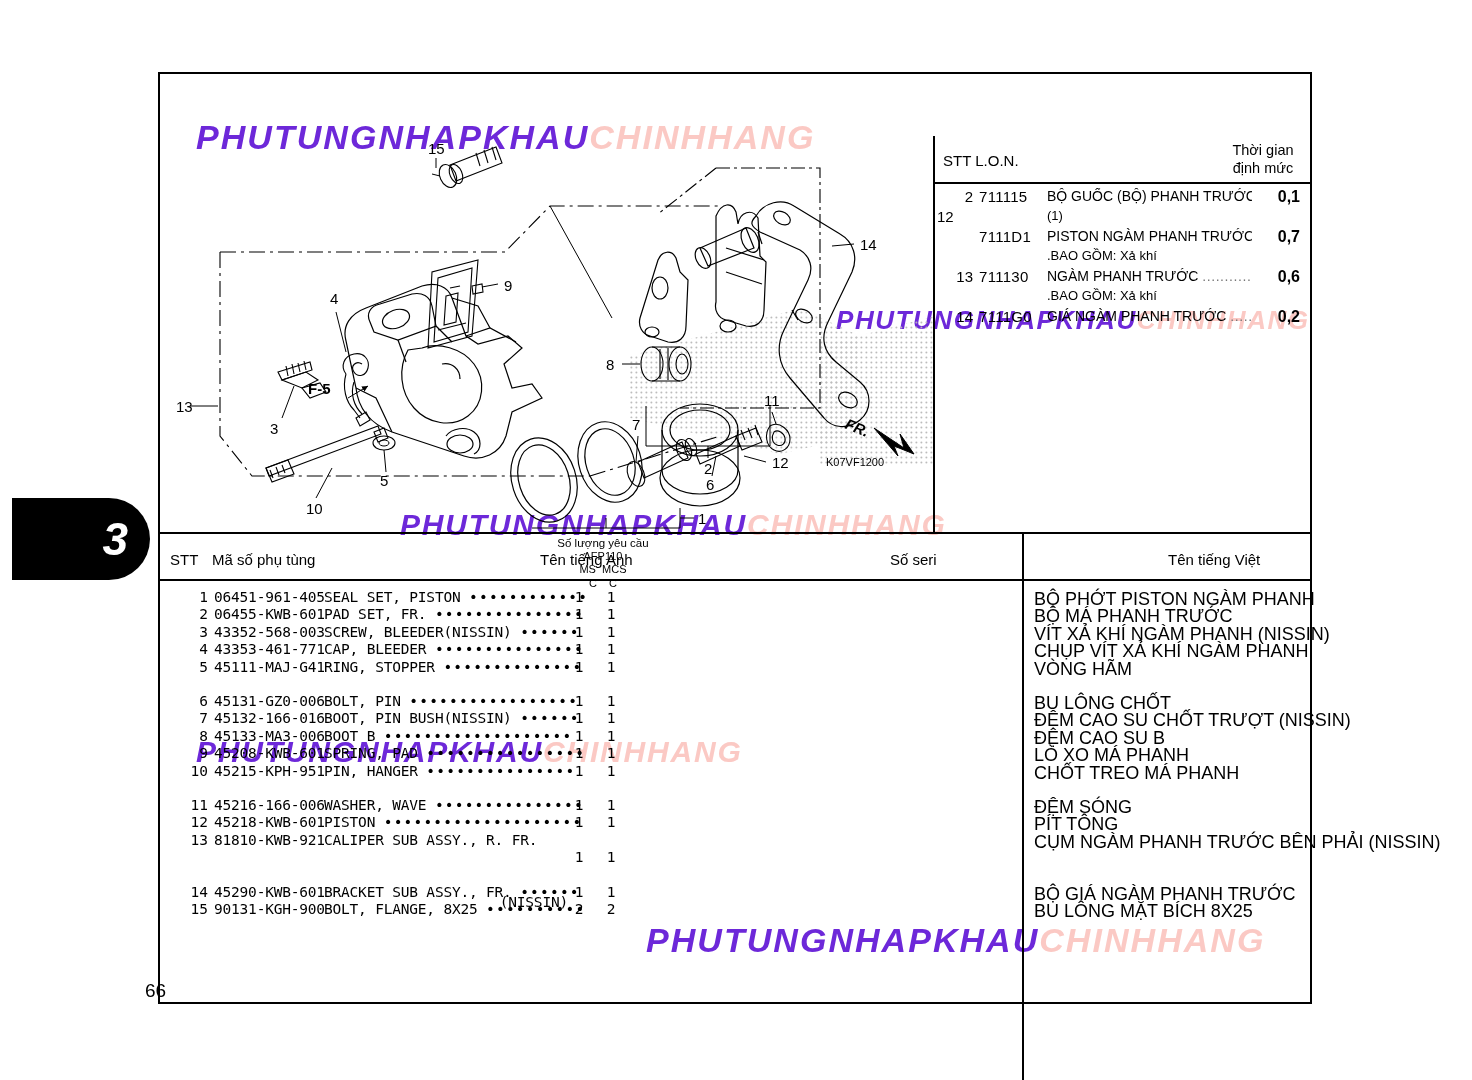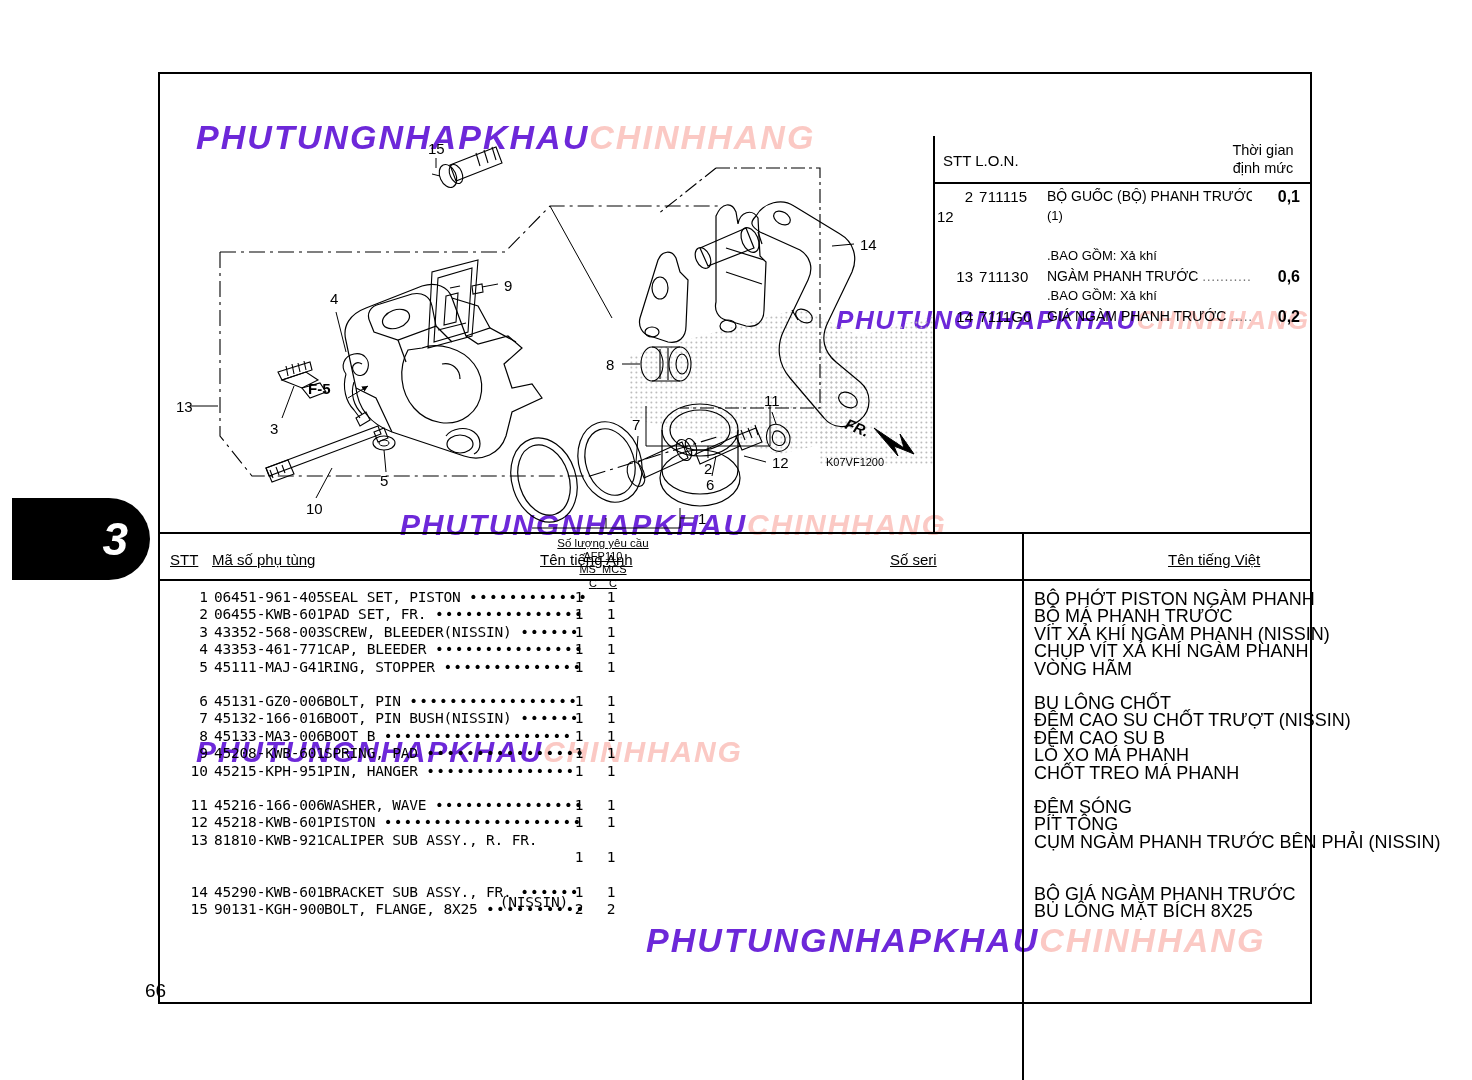--- a/index.html
+++ b/index.html
@@ -80,21 +80,21 @@
   .ref-lon { position:absolute; left:44px; font-size:15px; letter-spacing:0.3px; }
   .ref-desc{ position:absolute; left:112px; right:58px; font-size:14px; overflow:hidden; white-space:nowrap; }
   .ref-desc .dots { color:#777; letter-spacing:0.6px; }
   .ref-time{ position:absolute; right:10px; font-size:16px; font-weight:bold; }
   .ref-sub { position:absolute; left:112px; font-size:13px; }
 
   
   .ptable { position:absolute; left:0; top:458px; width:100%; bottom:0;
             border-top: 2.5px solid #000; }
   .pt-head { position:relative; height:47px; border-bottom:2.5px solid #000; }
-  .pt-head .h { position:absolute; top:17px; font-size:15px;text-decoration:underline; }
+  .pt-head .h { position:absolute; top:17px; font-size:15px; }
   .h-stt  { left: 10px; }
   .h-code { left: 52px; }
   .h-en   { left: 380px; }
   .h-qty  { left: 383px; top:2px !important; width:120px; text-align:center; font-size:11.5px; line-height:1.22; }
   .h-qty .q1 { font-size:11.5px; }
   .h-qty .q2 { font-size:11px; }
   .h-ser  { left: 730px; }
   .h-vi   { left: 1008px; }
   .pt-head .vsep { position:absolute; left:862px; top:0; bottom:0; width:2px; background:#000; }
 
@@ -397,20 +397,26 @@
         </div>
         <div class="ref-body" id="ref-body" style="height: 144px;">
             <div class="ref-row" style="position: absolute; left: 0px; right: 0px; top: 4px;">
               <div class="ref-stt">2</div>
               <div class="ref-lon">711115</div>
               <div class="ref-desc"><span class="t">BỘ GUỐC (BỘ) PHANH TRƯỚC</span> </div>
               <div class="ref-time">0,1</div>
             </div>
             <div class="ref-stt" style="position: absolute; top: 24px; left: 0px; text-align: left; padding-left: 2px;">12</div>
             <div class="ref-sub" style="position: absolute; top: 24px;">(1)</div>
+            <div class="ref-row" style="position: absolute; left: 0px; right: 0px; top: 44px;">
+              <div class="ref-stt"></div>
+              <div class="ref-lon">7111D1</div>
+              <div class="ref-desc"><span class="t">PISTON NGÀM PHANH TRƯỚC</span> </div>
+              <div class="ref-time">0,7</div>
+            </div>
             <div class="ref-sub" style="position: absolute; top: 64px;">.BAO GỒM: Xả khí</div>
             <div class="ref-row" style="position: absolute; left: 0px; right: 0px; top: 84px;">
               <div class="ref-stt">13</div>
               <div class="ref-lon">711130</div>
               <div class="ref-desc"><span class="t">NGÀM PHANH TRƯỚC</span> <span class="dots">.............................</span></div>
               <div class="ref-time">0,6</div>
             </div>
             <div class="ref-sub" style="position: absolute; top: 104px;">.BAO GỒM: Xả khí</div>
             <div class="ref-row" style="position: absolute; left: 0px; right: 0px; top: 124px;">
               <div class="ref-stt">14</div>

